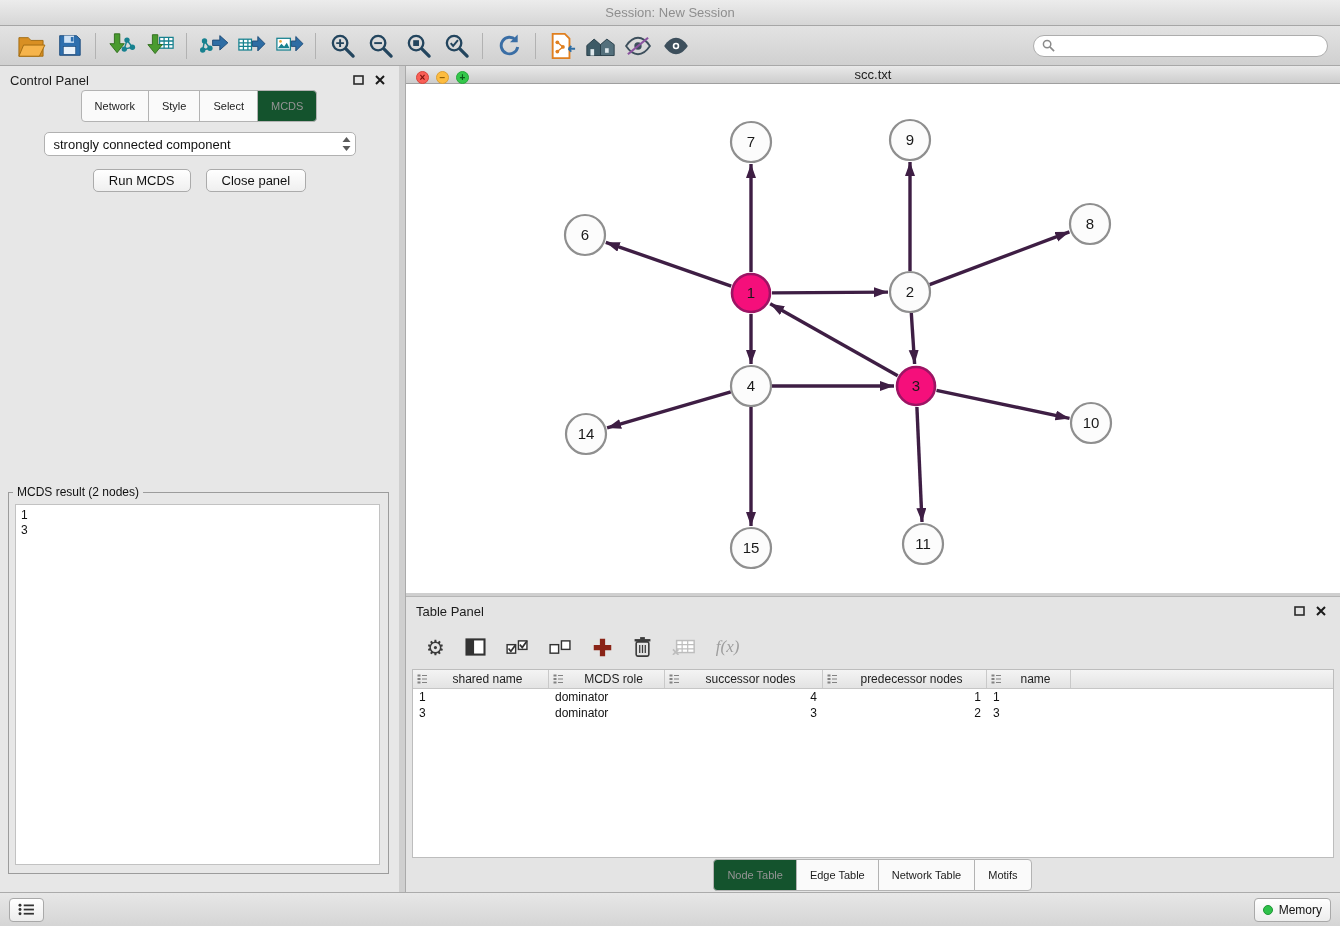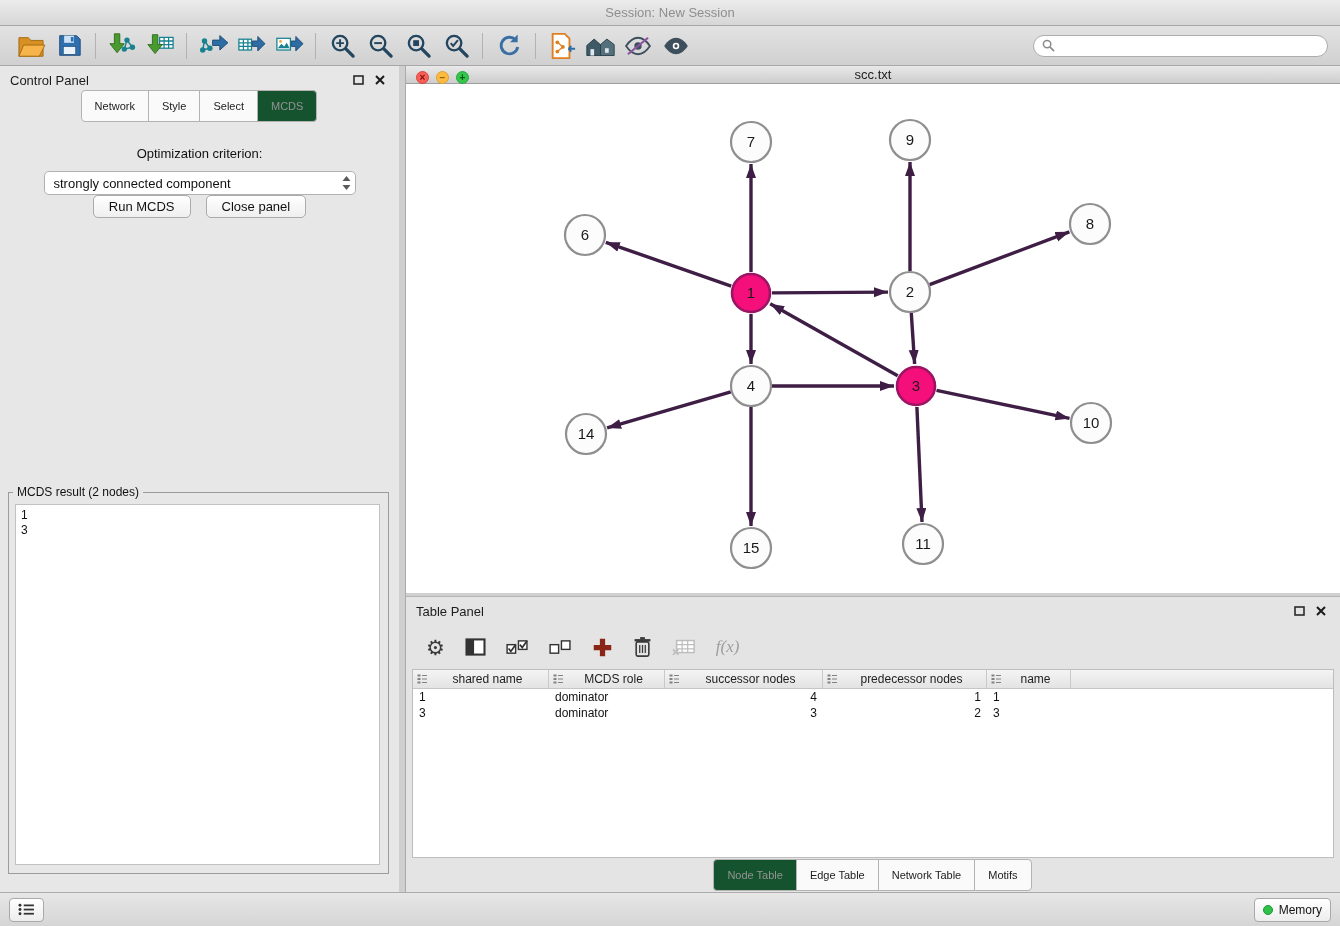--- a/index.html
+++ b/index.html
@@ -32,21 +32,21 @@
   .cp-tabs { height:28px; display:flex; justify-content:center; align-items:flex-end; }
   .tab { border:1px solid #b3b3b3; background:#fafafa; padding:9px 13px; font-size:11px; margin-left:-1px; color:#1c1c1c; }
   .tab:first-child { border-radius:4px 0 0 4px; }
   .tab:last-child { border-radius:0 4px 4px 0; }
   .tab.active { background:#14532d; color:#949494;text-align:center; }
   .cp-body { flex:1; position:relative; }
   .opt-label { text-align:center; font-size:13px; margin-top:24px; color:#111; }
   .dropdown { margin:10px auto 0; width:312px; height:24px; background:#fff; border:1px solid #b1b1b1;
     border-radius:5px; display:flex; align-items:center; padding:0 4px 0 9px; font-size:13px; color:#111; }
   .dropdown .sp { flex:1; }
-  .btn-row { display:flex; justify-content:center; gap:15px; }
+  .btn-row { display:flex; justify-content:center; gap:15px; margin-top:13px; }
   .btn { background:linear-gradient(#ffffff,#efefef); border:1px solid #ababab; border-radius:5px;
     padding:3px 15px; font-size:13px; color:#111; }
   .result-box { position:absolute; left:8px; right:10px; top:370px; bottom:18px; border:1px solid #9c9c9c; }
   .result-legend { position:absolute; top:-8px; left:4px; background:#e7e7e7; padding:0 4px; font-size:12px; color:#111; }
   .result-inner { position:absolute; left:6px; right:8px; top:11px; bottom:8px; background:#fff; border:1px solid #c2c2c2;
     font-size:12px; padding:3px 5px; line-height:15px; color:#111; overflow:hidden; }
 
   
   .right-col { flex:1; display:flex; flex-direction:column; min-width:0; border-left:1px solid #aaa; }
   .network-window { height:527px; display:flex; flex-direction:column; }
@@ -255,21 +255,20 @@
           </svg>
         </span>
       </div>
       <div class="cp-tabs">
         <div class="tab">Network</div>
         <div class="tab">Style</div>
         <div class="tab">Select</div>
         <div class="tab active">MCDS</div>
       </div>
       <div class="cp-body">
-        <div class="opt-label">Optimization criterion:</div>
         <div class="dropdown">
           <span>strongly connected component</span>
           <span class="sp"></span>
           <svg width="9" height="14" viewBox="0 0 9 14">
             <path d="M4.5 0L8.5 5H0.5z" fill="#5a5a5a"></path>
             <path d="M4.5 14L0.5 9h8z" fill="#5a5a5a"></path>
           </svg>
         </div>
         <div class="btn-row">
           <button class="btn">Run MCDS</button>

